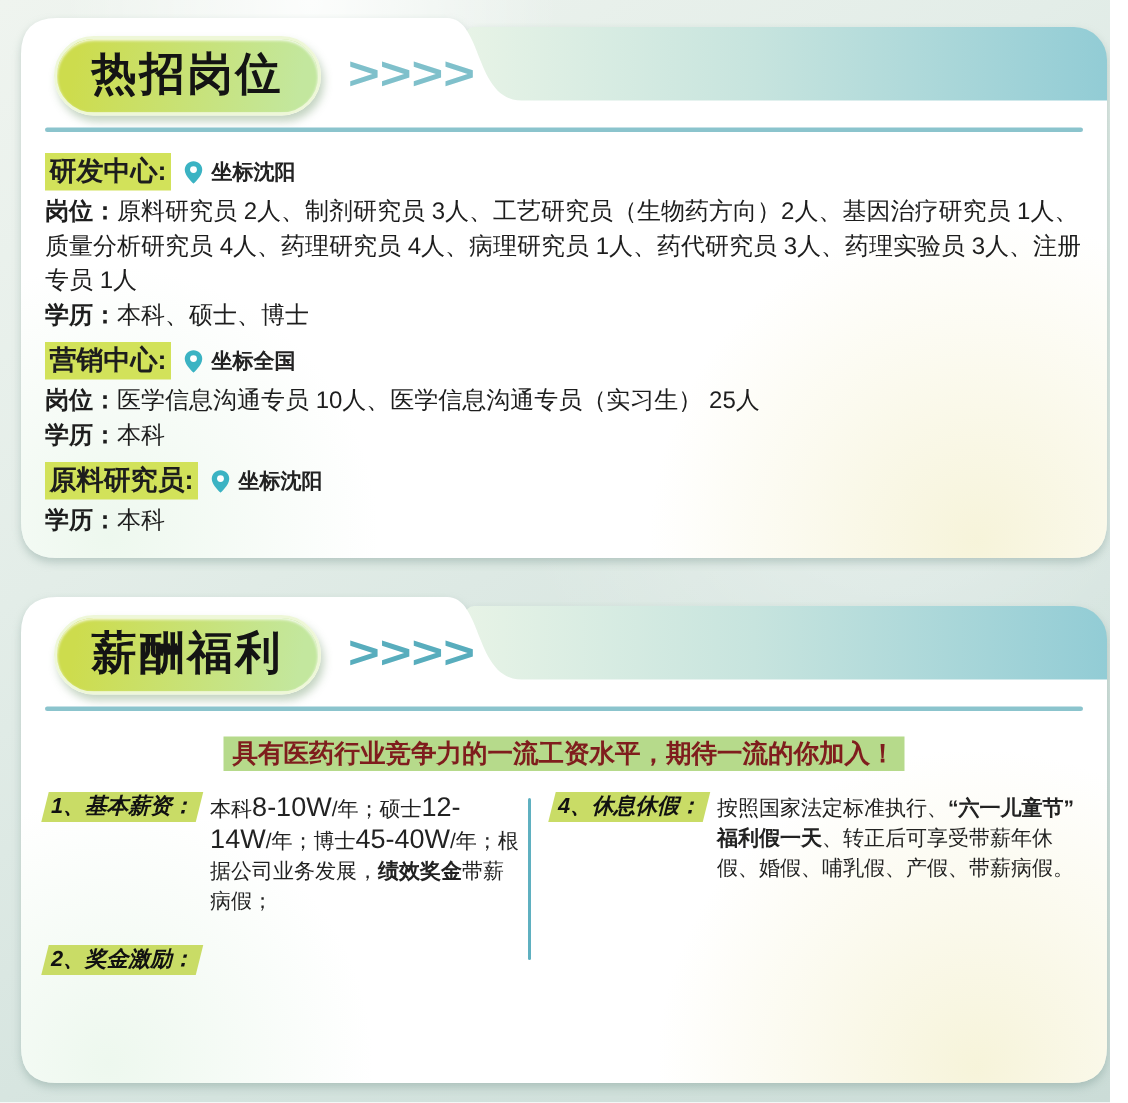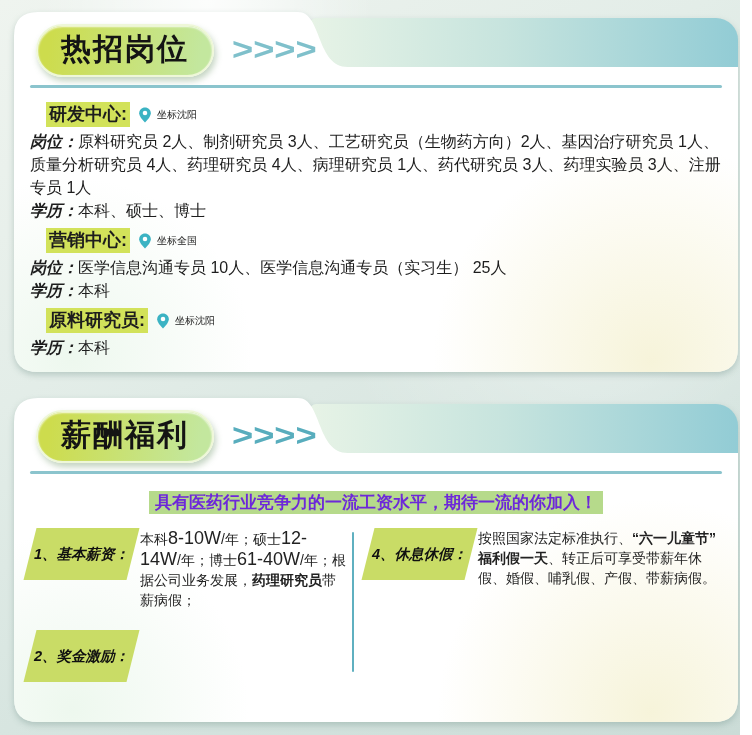--- a/index.html
+++ b/index.html
@@ -39,38 +39,38 @@
     padding:3px 23px 5px;
     font-size:30px;font-weight:900;color:#141414;letter-spacing:2px;
     box-shadow:2px 4px 6px rgba(125,160,120,.45), inset 0 1px 2px rgba(255,255,255,.9);
   }
   .arrows{font-size:29px;font-weight:900;transform:scaleX(1.25) scaleY(1.05);transform-origin:left center;letter-spacing:0;}
   .a1{color:#7fc0cb;} .a2{color:#58adbd;}
   .hr{position:absolute;top:73px;left:16px;right:16px;height:2.5px;background:#8bc4cd;border-radius:2px;z-index:2;}
   .content{position:absolute;top:84px;left:16px;right:16px;z-index:2;color:#1d1d1d;}
 
   
-  .center-head{display:flex;align-items:center;gap:5px;margin:6px 16px 3px;}
+  .center-head{display:flex;align-items:center;gap:5px;margin:6px 0 3px;}
   .center-name{font-size:18px;font-weight:800;background:#d2e25a;padding:0 3px 1px;}
   .pin{display:flex;margin-left:3px;}
-  .loc-text{font-size:10px;font-weight:400;color:#222;}
+  .loc-text{font-size:14px;font-weight:700;color:#222;}
   .para{font-size:16px;line-height:23px;font-weight:500;color:#1d1d1d;}
-  .lbl{font-weight:800;font-style:italic;}
+  .lbl{font-weight:800;}
 
   
   .slogan{text-align:center;margin:9px 0 14px;}
-  .slogan span{background:#b6da8b;font-size:17px;font-weight:800;padding:2px 6px;color:#6d28d9;}
+  .slogan span{background:#b6da8b;font-size:17px;font-weight:800;padding:2px 6px;color:#7f1d1d;}
   .cols{display:flex;}
   .col-l{width:316px;}
   .vdiv{width:2px;background:#5fb0c0;margin:4px 14px 30px 6px;border-radius:2px;}
   .col-r{flex:1;}
   .item{display:flex;align-items:flex-start;margin-bottom:20px;}
   .ilabel{
     position:relative;z-index:0;font-style:italic;font-weight:800;font-size:14.5px;
-    white-space:nowrap;margin-right:7px;padding:16px 4px;line-height:20px;color:#111;
+    white-space:nowrap;margin-right:7px;padding:0 4px;line-height:20px;color:#111;
   }
   .ilabel::before{content:"";position:absolute;inset:0;background:#c9dc66;transform:skewX(-14deg);z-index:-1;}
   .itext{font-size:14px;line-height:20px;font-weight:500;color:#222;flex:1;}
   .big{font-weight:400;font-size:18px;}
   .bold{font-weight:900;}
 </style>
 </head>
 <body>
 
 <div class="page">
@@ -144,21 +144,21 @@
 
     <div class="content">
 
       <div class="slogan"><span>具有医药行业竞争力的一流工资水平，期待一流的你加入！</span></div>
 
       <div class="cols">
         <div class="col-l">
 
           <div class="item">
             <span class="ilabel">1、基本薪资：</span>
-            <div class="itext"><span>本科</span><span class="big">8-10W</span><span>/年；硕士</span><span class="big">12-14W</span><span>/年；博士</span><span class="big">61-40W</span><span>/年；根据公司业务发展，</span><span class="bold">药理研究员</span><span>带薪病假；</span></div>
+            <div class="itext"><span>本科</span><span class="big">8-10W</span><span>/年；硕士</span><span class="big">12-14W</span><span>/年；博士</span><span class="big">45-40W</span><span>/年；根据公司业务发展，</span><span class="bold">绩效奖金</span><span>带薪病假；</span></div>
           </div>
 
           <div class="item">
             <span class="ilabel">2、奖金激励：</span>
           </div>
 
         </div>
 
         <div class="vdiv"></div>
 

